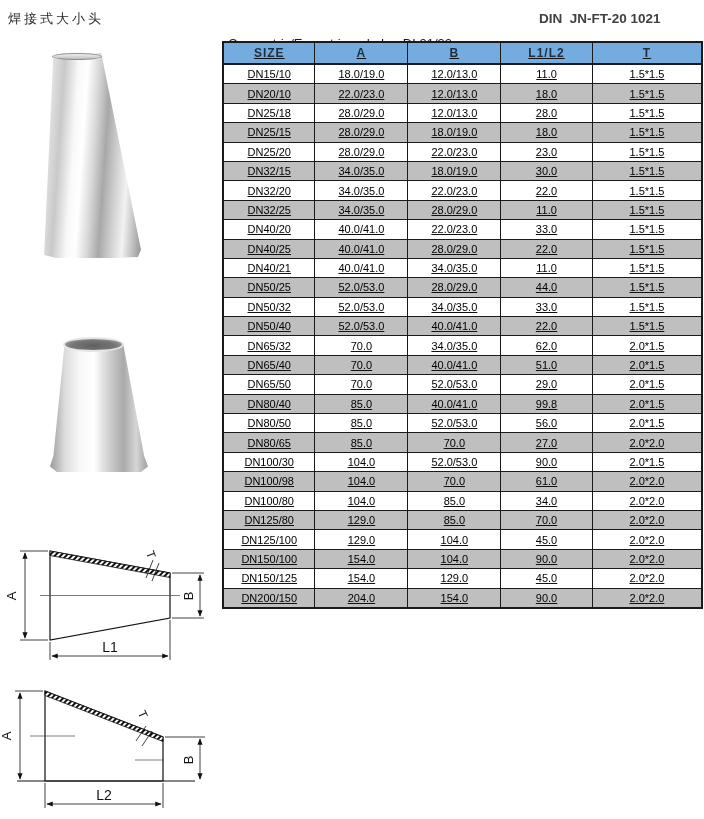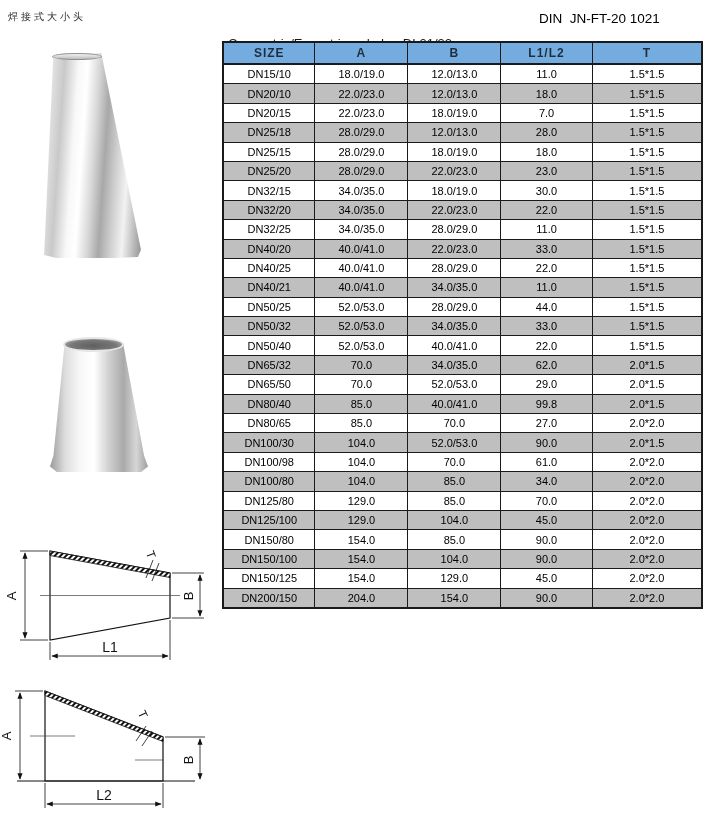--- a/index.html
+++ b/index.html
@@ -3,29 +3,30 @@
 <meta charset="utf-8">
 <style>
   html,body{margin:0;padding:0;}
   body{
     width:704px;height:819px;background:#ffffff;position:relative;
     font-family:"Liberation Sans",sans-serif;color:#111;overflow:hidden;
   }
   .page{position:absolute;inset:0;}
 
   
-  .cn-title{position:absolute;left:8px;top:10px;font-size:10px;letter-spacing:3px;color:#2a2a2a;}
+  .cn-title{position:absolute;left:8px;top:10px;font-size:13px;letter-spacing:3px;color:#2a2a2a;}
   .en-title{position:absolute;left:228px;top:12px;font-size:13px;color:#1a1a1a;margin-top:24px;}
-  .din-title{position:absolute;left:539px;top:11px;font-size:13.5px;font-weight:normal;white-space:pre;color:#000000;}
+  .din-title{position:absolute;left:539px;top:11px;font-size:13.5px;font-weight:bold;white-space:pre;color:#404040;}
 
   
   table.spec{
     position:absolute;left:222px;top:41px;width:481px;
     border-collapse:collapse;table-layout:fixed;
     border:2px solid #1a1a1a;
+    text-decoration:underline;
   }
   .spec th,.spec td{border:1px solid #1a1a1a;text-align:center;padding:0;overflow:hidden;white-space:nowrap;}
   .spec th{
     background:#74ACDF;color:#1f2d3d;font-size:12px;font-weight:bold;
     height:20px;letter-spacing:1px;border-bottom-width:2px;
   }
   .spec td{font-size:11px;height:18.4px;color:#000;}
   .spec tbody tr:nth-child(even){background:#BFBFBF;}
 
   
@@ -109,27 +110,20 @@
           <td>1.5*1.5</td>
         </tr>
         <tr>
           <td>DN20/10</td>
           <td>22.0/23.0</td>
           <td>12.0/13.0</td>
           <td>18.0</td>
           <td>1.5*1.5</td>
         </tr>
         <tr>
-          <td>DN20/15</td>
-          <td>22.0/23.0</td>
-          <td>18.0/19.0</td>
-          <td>7.0</td>
-          <td>1.5*1.5</td>
-        </tr>
-        <tr>
           <td>DN25/18</td>
           <td>28.0/29.0</td>
           <td>12.0/13.0</td>
           <td>28.0</td>
           <td>1.5*1.5</td>
         </tr>
         <tr>
           <td>DN25/15</td>
           <td>28.0/29.0</td>
           <td>18.0/19.0</td>
@@ -207,31 +201,45 @@
           <td>1.5*1.5</td>
         </tr>
         <tr>
           <td>DN65/32</td>
           <td>70.0</td>
           <td>34.0/35.0</td>
           <td>62.0</td>
           <td>2.0*1.5</td>
         </tr>
         <tr>
+          <td>DN65/40</td>
+          <td>70.0</td>
+          <td>40.0/41.0</td>
+          <td>51.0</td>
+          <td>2.0*1.5</td>
+        </tr>
+        <tr>
           <td>DN65/50</td>
           <td>70.0</td>
           <td>52.0/53.0</td>
           <td>29.0</td>
           <td>2.0*1.5</td>
         </tr>
         <tr>
           <td>DN80/40</td>
           <td>85.0</td>
           <td>40.0/41.0</td>
           <td>99.8</td>
+          <td>2.0*1.5</td>
+        </tr>
+        <tr>
+          <td>DN80/50</td>
+          <td>85.0</td>
+          <td>52.0/53.0</td>
+          <td>56.0</td>
           <td>2.0*1.5</td>
         </tr>
         <tr>
           <td>DN80/65</td>
           <td>85.0</td>
           <td>70.0</td>
           <td>27.0</td>
           <td>2.0*2.0</td>
         </tr>
         <tr>
@@ -260,27 +268,20 @@
           <td>129.0</td>
           <td>85.0</td>
           <td>70.0</td>
           <td>2.0*2.0</td>
         </tr>
         <tr>
           <td>DN125/100</td>
           <td>129.0</td>
           <td>104.0</td>
           <td>45.0</td>
-          <td>2.0*2.0</td>
-        </tr>
-        <tr>
-          <td>DN150/80</td>
-          <td>154.0</td>
-          <td>85.0</td>
-          <td>90.0</td>
           <td>2.0*2.0</td>
         </tr>
         <tr>
           <td>DN150/100</td>
           <td>154.0</td>
           <td>104.0</td>
           <td>90.0</td>
           <td>2.0*2.0</td>
         </tr>
         <tr>

